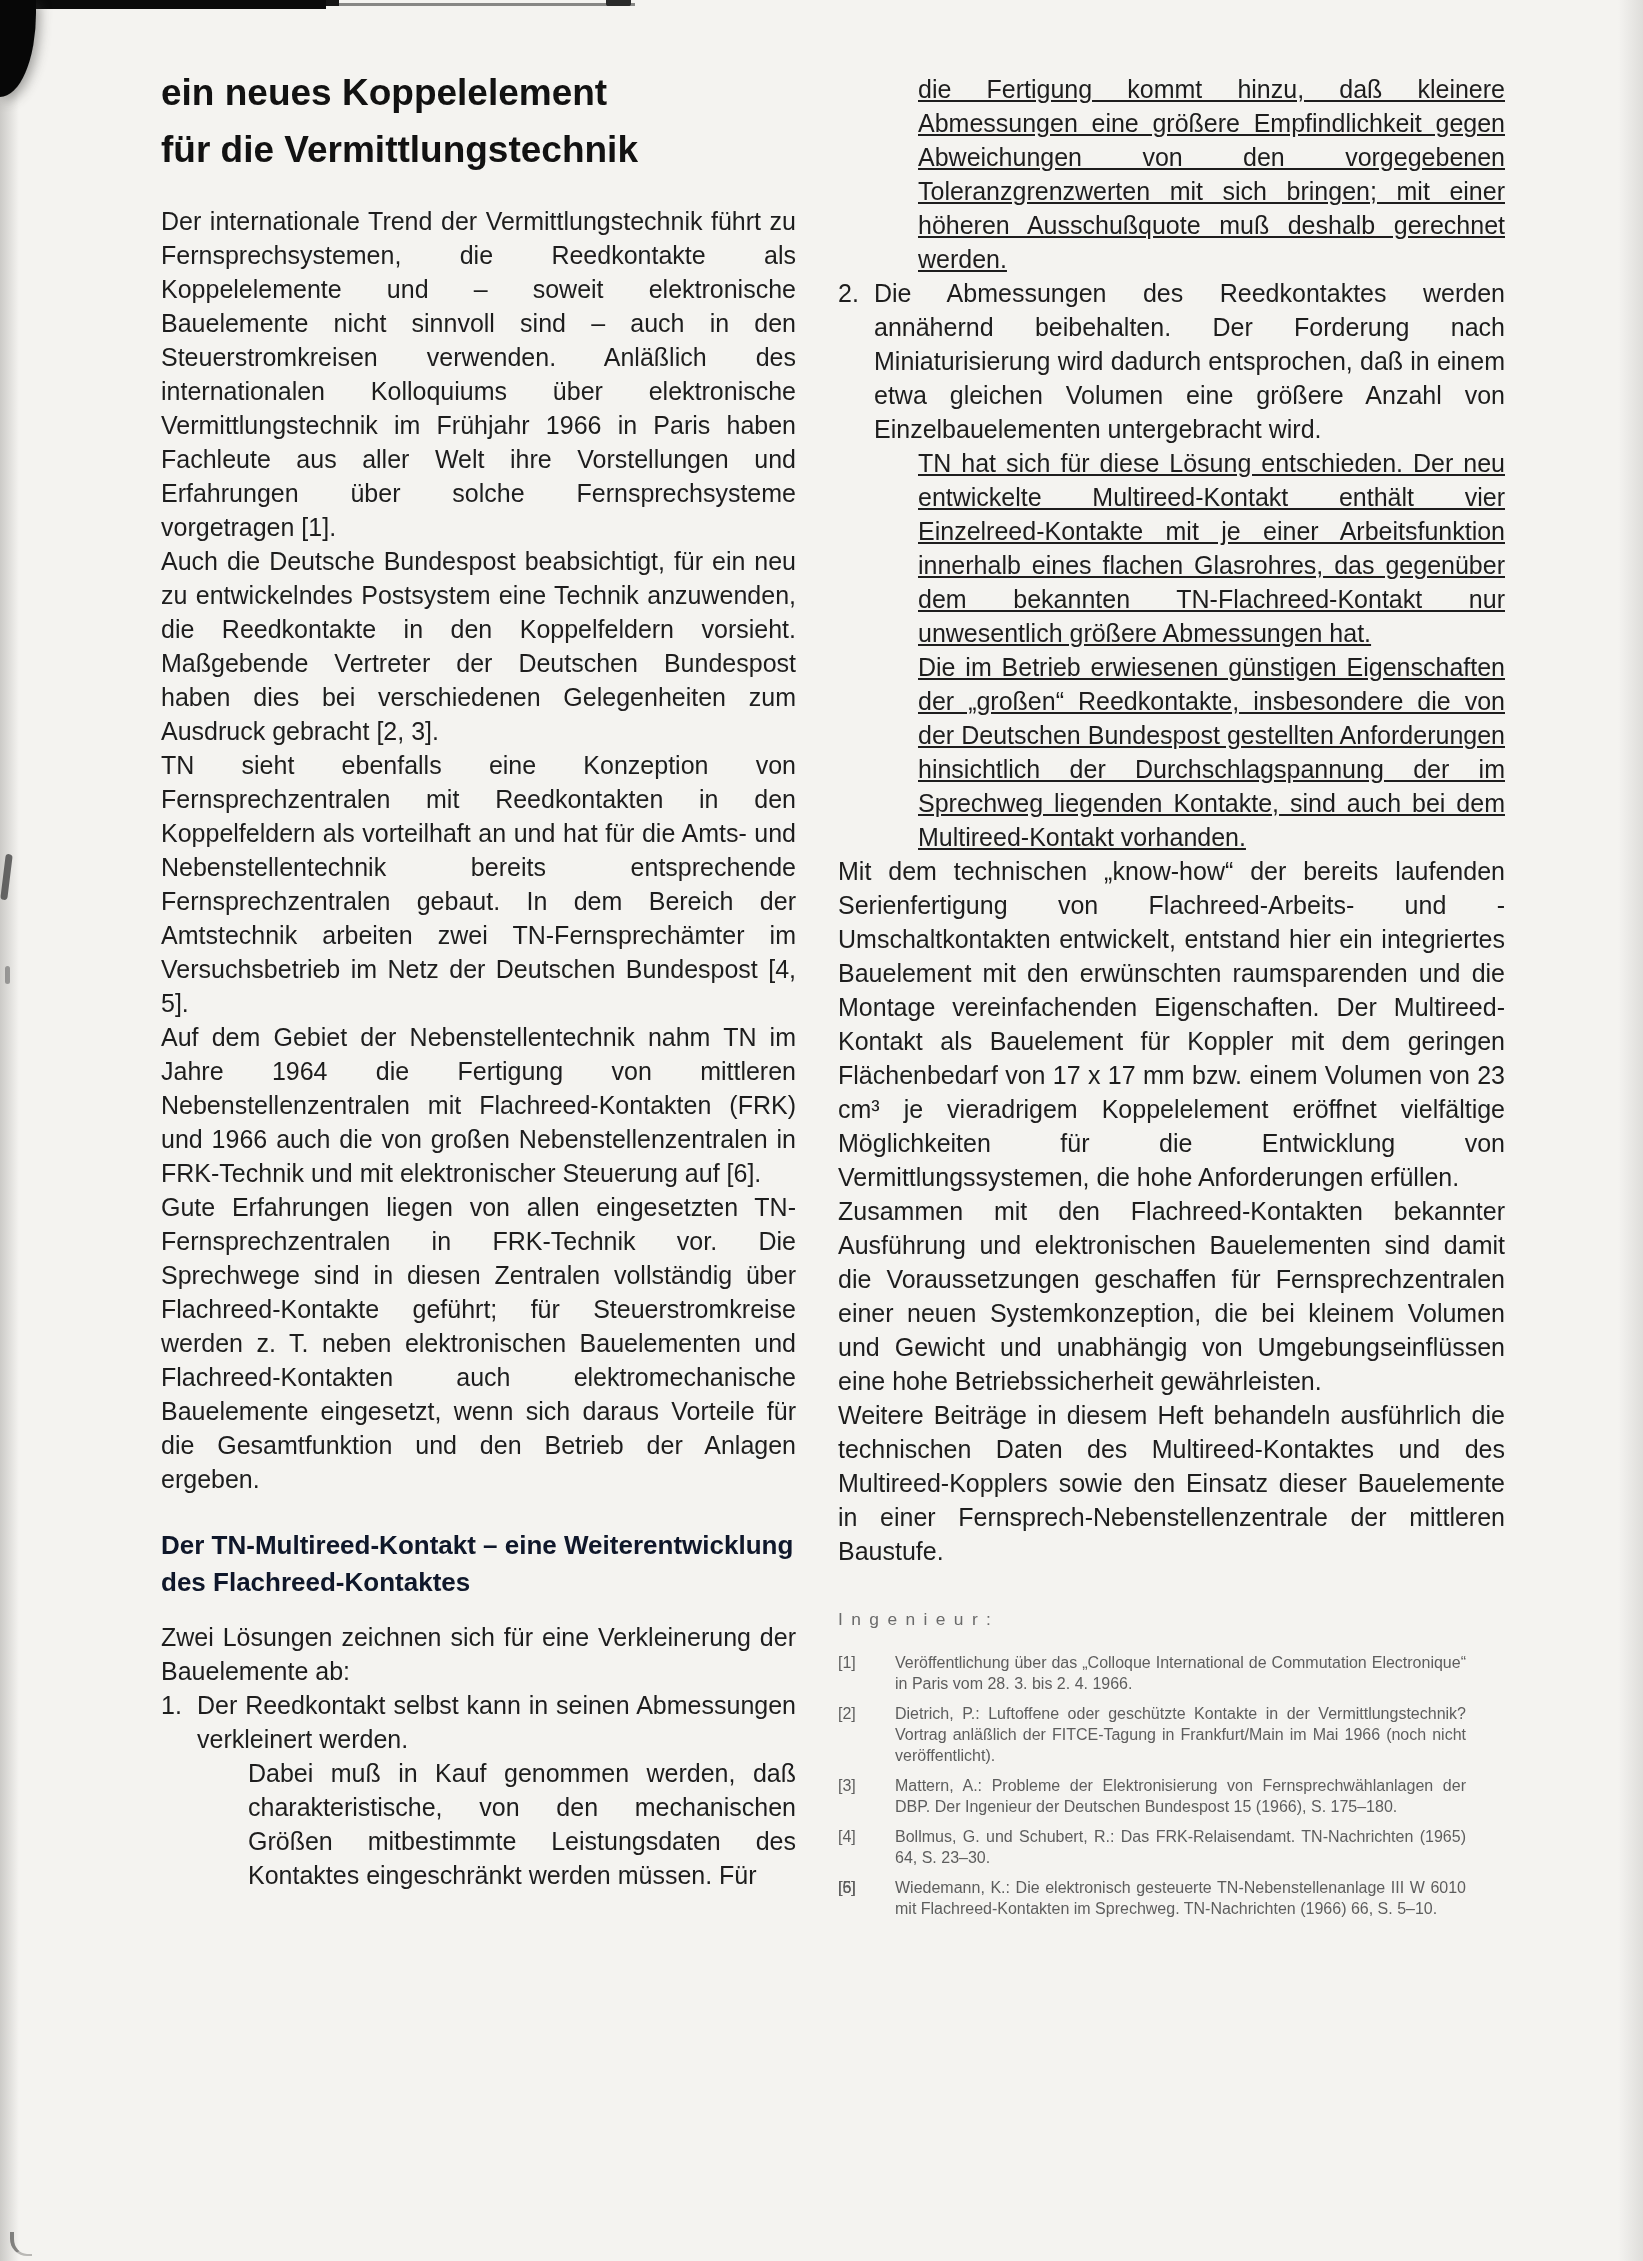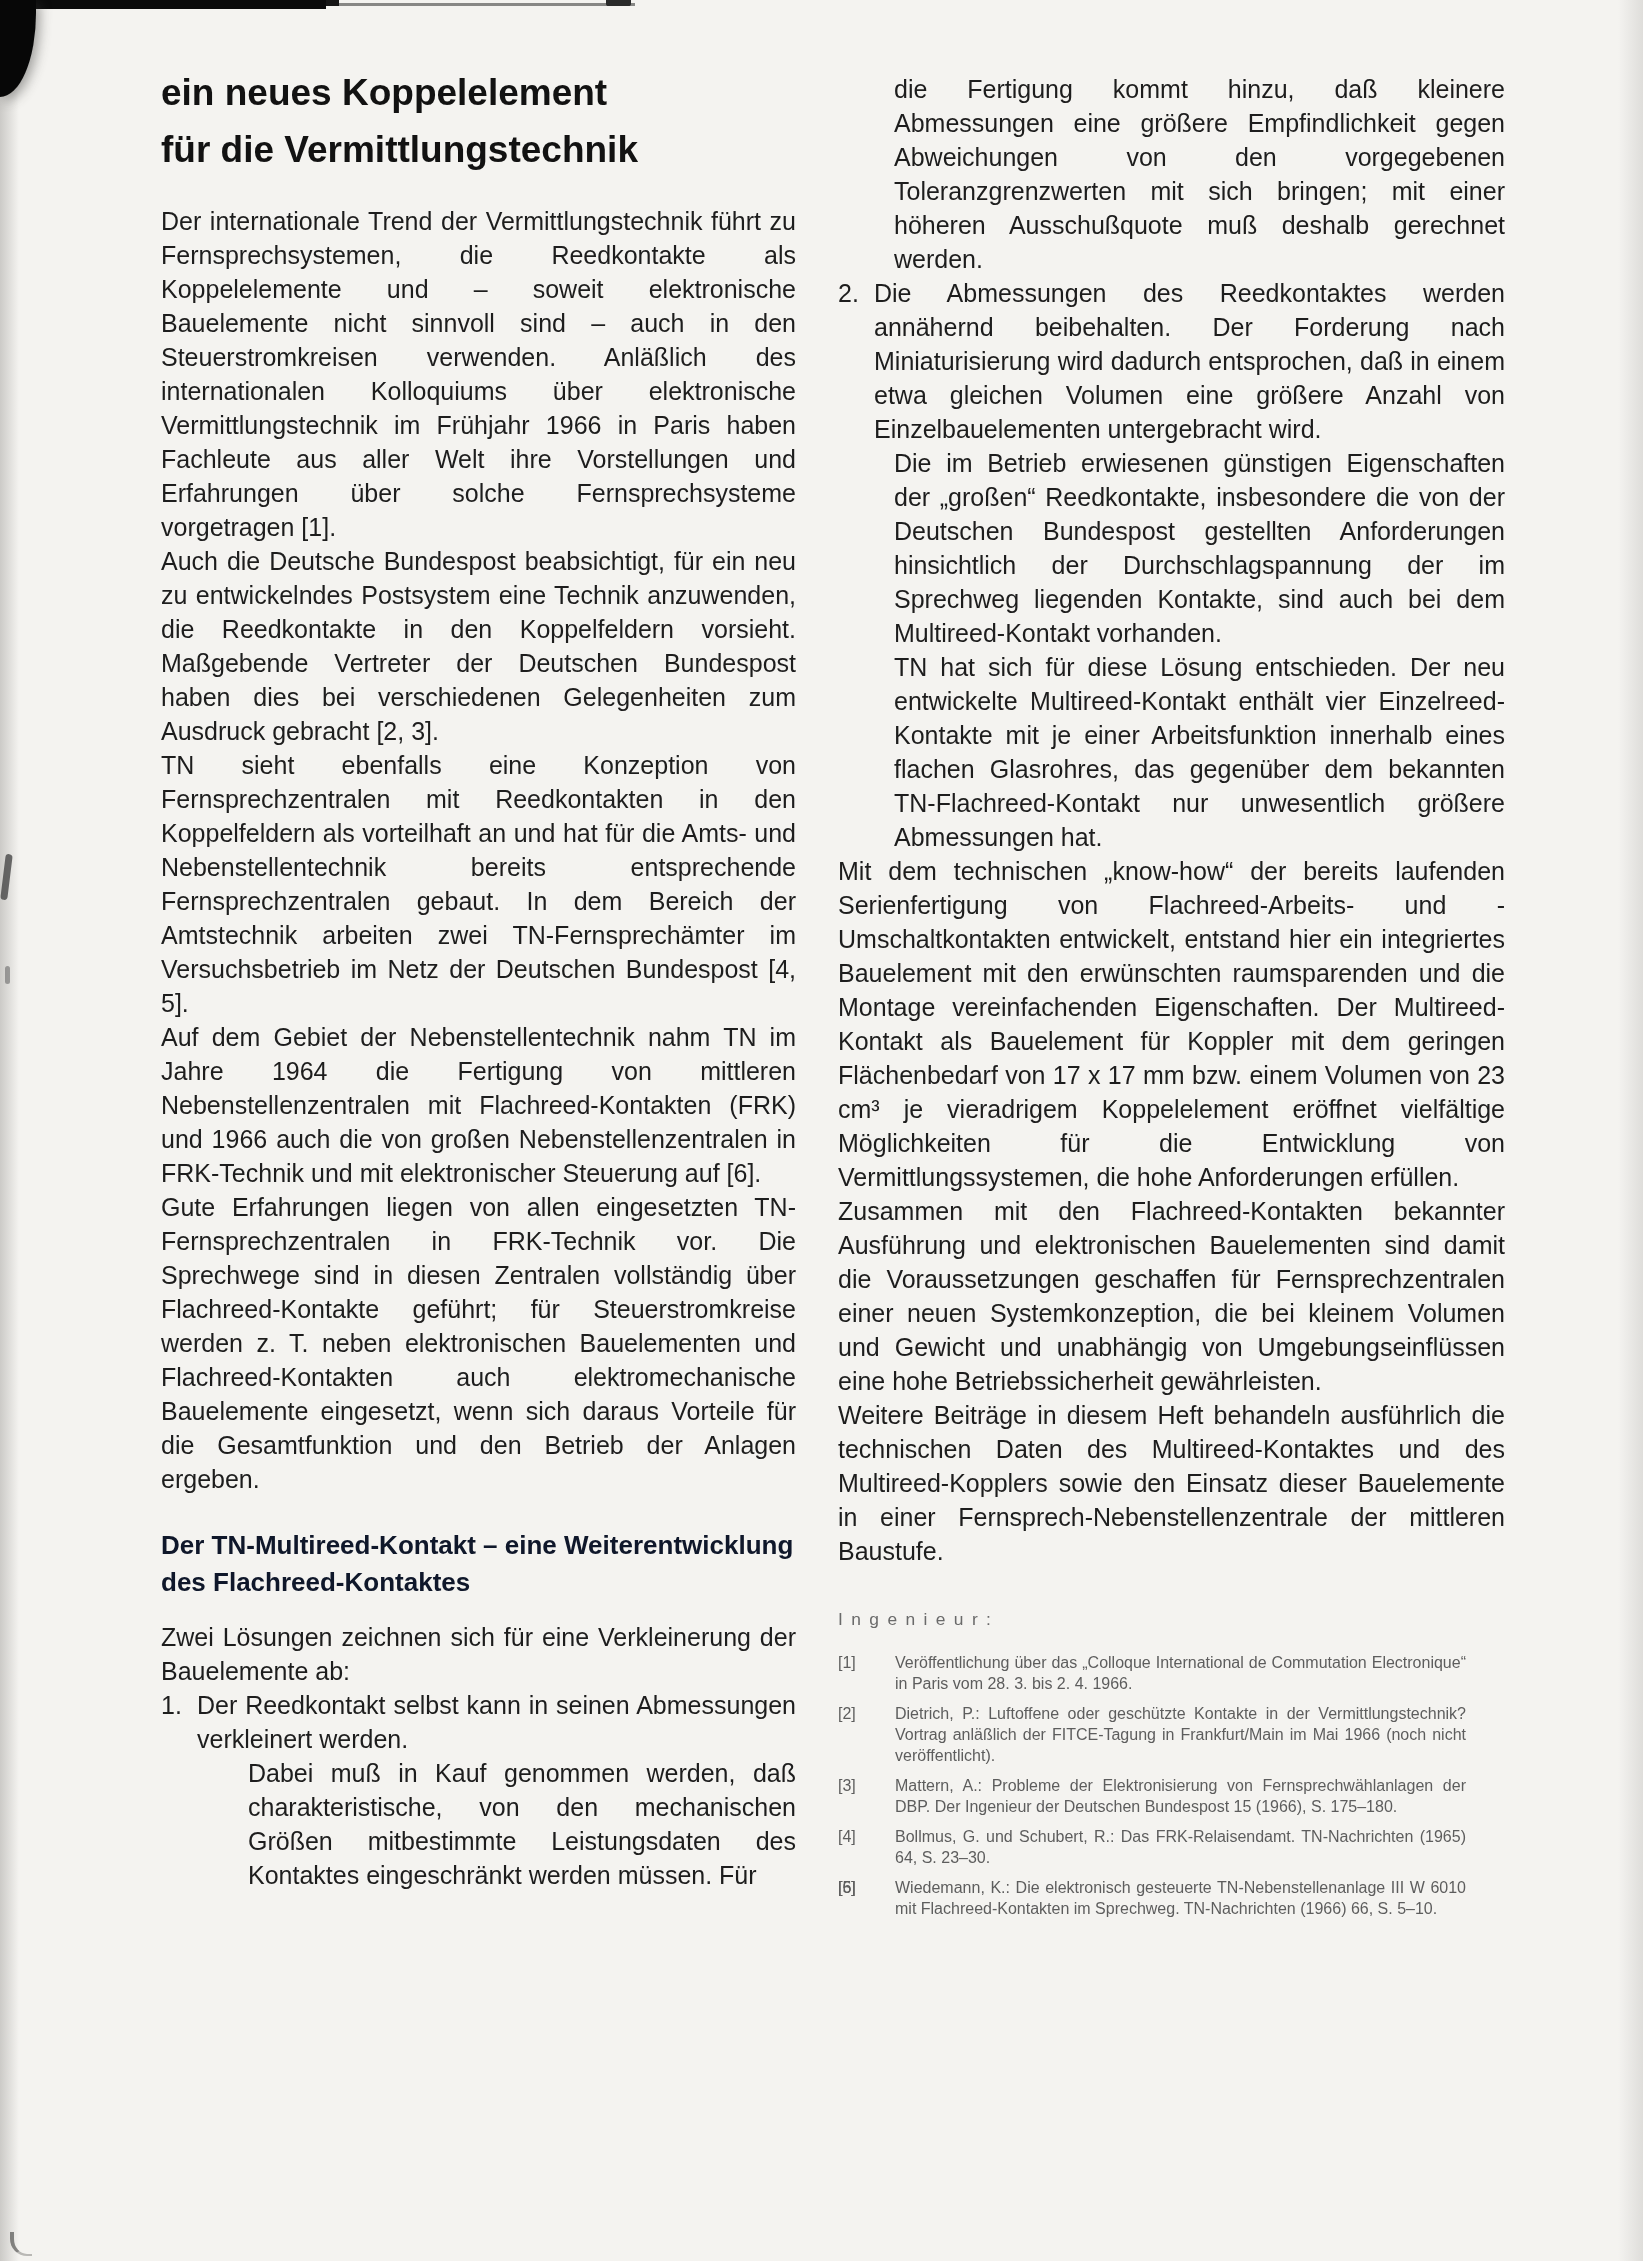--- a/index.html
+++ b/index.html
@@ -31,21 +31,21 @@
     border-radius:0 0 0 17px;}
   
   .col{position:absolute;top:64px;}
   .col-left{left:161px;width:635px;}
   .col-right{left:838px;top:72px;width:667px;}
   h1.title{margin:0 0 26px 0;font-size:37px;line-height:57px;font-weight:bold;color:#121212;}
   h1.title span{display:block;}
   h2.subhead{margin:31px 0 19.3px 0;font-size:26px;line-height:37px;font-weight:bold;color:#0f172a;}
   p.body{margin:0;font-size:25px;line-height:34px;text-align:justify;}
   p.sub1{margin-left:87px;}           
-  p.sub2{margin-left:56px;}           
+  p.sub2{margin-left:80px;text-decoration:underline;}           
   .hang{position:relative;padding-left:36px;font-size:25px;line-height:34px;text-align:justify;margin:0;}
   .hang .num{position:absolute;left:0;top:0;}
   
   .lit-label{margin:41px 0 22px 0;font-size:17.4px;letter-spacing:8.4px;color:#6a6a6a;}
   .ref{position:relative;padding-left:57px;margin:0 39px 9px 0;
     font-size:16px;line-height:21px;color:#5d5d5d;text-align:justify;}
   .ref .rnum{position:absolute;left:0;top:0;}
 </style>
 </head>
 <body>
@@ -81,22 +81,22 @@
     </div>
     <p class="body sub1">Dabei muß in Kauf genommen werden, daß charakteristische, von den mechanischen Größen mitbestimmte Leistungsdaten des Kontaktes eingeschränkt werden müssen. Für</p>
   </div>
 
   <div class="col col-right">
     <p class="body sub2">die Fertigung kommt hinzu, daß kleinere Abmessungen eine größere Empfindlichkeit gegen Abweichungen von den vorgegebenen Toleranzgrenzwerten mit sich bringen; mit einer höheren Ausschußquote muß deshalb gerechnet werden.</p>
     <div class="hang">
       <span class="num">2.</span>
       <span>Die Abmessungen des Reedkontaktes werden annähernd beibehalten. Der Forderung nach Miniaturisierung wird dadurch entsprochen, daß in einem etwa gleichen Volumen eine größere Anzahl von Einzelbauelementen untergebracht wird.</span>
     </div>
+    <p class="body sub2">TN hat sich für diese Lösung entschieden. Der neu entwickelte Multireed-Kontakt enthält vier Einzelreed-Kontakte mit je einer Arbeitsfunktion innerhalb eines flachen Glasrohres, das gegenüber dem bekannten TN-Flachreed-Kontakt nur unwesentlich größere Abmessungen hat.</p>
     <p class="body sub2">Die im Betrieb erwiesenen günstigen Eigenschaften der „großen“ Reedkontakte, insbesondere die von der Deutschen Bundespost gestellten Anforderungen hinsichtlich der Durchschlagspannung der im Sprechweg liegenden Kontakte, sind auch bei dem Multireed-Kontakt vorhanden.</p>
-    <p class="body sub2">TN hat sich für diese Lösung entschieden. Der neu entwickelte Multireed-Kontakt enthält vier Einzelreed-Kontakte mit je einer Arbeitsfunktion innerhalb eines flachen Glasrohres, das gegenüber dem bekannten TN-Flachreed-Kontakt nur unwesentlich größere Abmessungen hat.</p>
     <p class="body">Mit dem technischen „know-how“ der bereits laufenden Serienfertigung von Flachreed-Arbeits- und -Umschaltkontakten entwickelt, entstand hier ein integriertes Bauelement mit den erwünschten raumsparenden und die Montage vereinfachenden Eigenschaften. Der Multireed-Kontakt als Bauelement für Koppler mit dem geringen Flächenbedarf von 17 x 17 mm bzw. einem Volumen von 23 cm³ je vieradrigem Koppelelement eröffnet vielfältige Möglichkeiten für die Entwicklung von Vermittlungssystemen, die hohe Anforderungen erfüllen.</p>
     <p class="body">Zusammen mit den Flachreed-Kontakten bekannter Ausführung und elektronischen Bauelementen sind damit die Voraussetzungen geschaffen für Fernsprechzentralen einer neuen Systemkonzeption, die bei kleinem Volumen und Gewicht und unabhängig von Umgebungseinflüssen eine hohe Betriebssicherheit gewährleisten.</p>
     <p class="body">Weitere Beiträge in diesem Heft behandeln ausführlich die technischen Daten des Multireed-Kontaktes und des Multireed-Kopplers sowie den Einsatz dieser Bauelemente in einer Fernsprech-Nebenstellenzentrale der mittleren Baustufe.</p>
 
     <div class="lit-label">Ingenieur:</div>
 
     <div class="ref">
       <span class="rnum">[1]</span>
       <span>Veröffentlichung über das „Colloque International de Commutation Electronique“ in Paris vom 28. 3. bis 2. 4. 1966.</span>
     </div>

